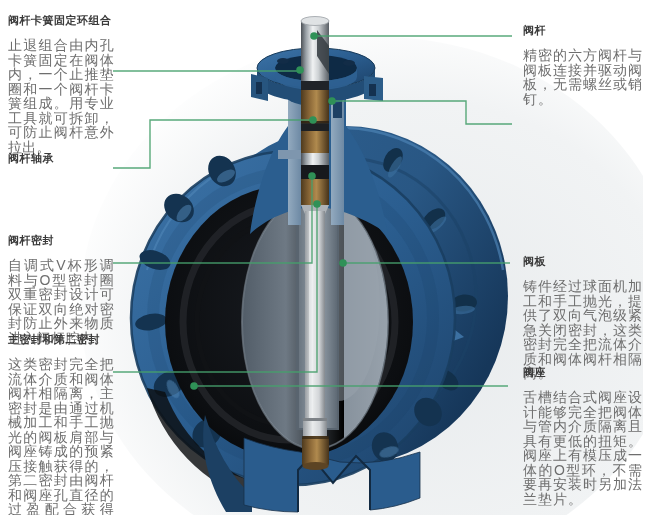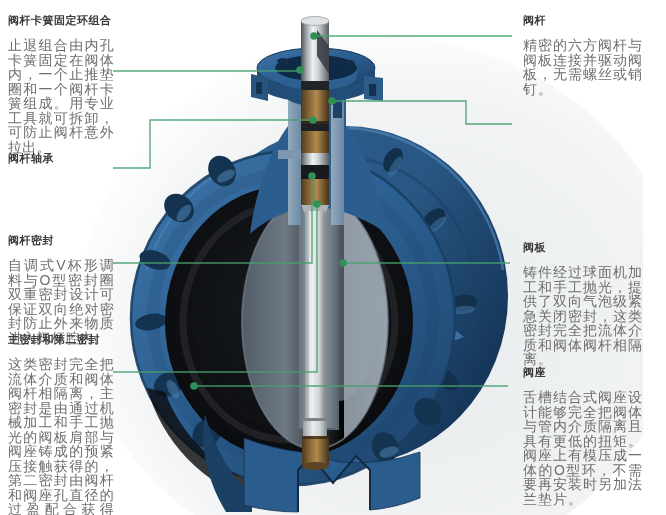--- a/index.html
+++ b/index.html
@@ -14,21 +14,21 @@
   }
   .label p{
     margin:0;font-size:14px;line-height:14.5px;color:#6e6e6e;
     text-align:justify;
   }
   .col-left{left:8px;width:106px;}
   .col-left p{letter-spacing:.3px;}
   .col-right{left:523px;width:120px;}
   .col-right p{letter-spacing:1px;}
   #pos-l1{top:14px;}  #pos-l2{top:152px;} #pos-l3{top:234px;} #pos-l4{top:333px;}
-  #pos-r1{top:14px;}  #pos-r2{top:107px;} #pos-r3{top:241px;} #pos-r4{top:366px;}
+  #pos-r1{top:24px;}  #pos-r2{top:107px;} #pos-r3{top:255px;} #pos-r4{top:366px;}
   svg{position:absolute;left:0;top:0;}
 </style>
 </head>
 <body>
 
 <div id="stage">
 
   <svg width="666" height="515" viewBox="0 0 666 515">
     <defs>
       <radialGradient id="bgGrad" cx="0.56" cy="0.55" r="0.60">

